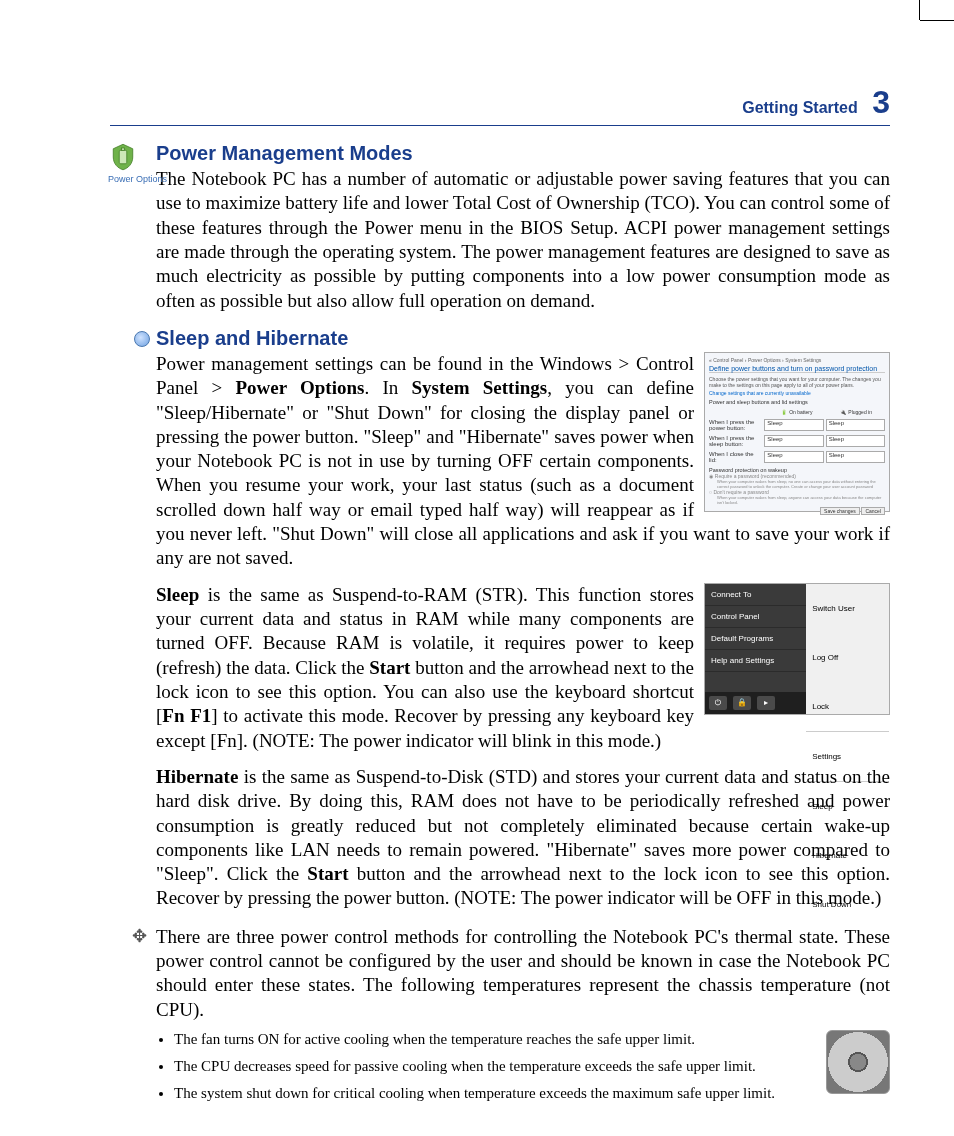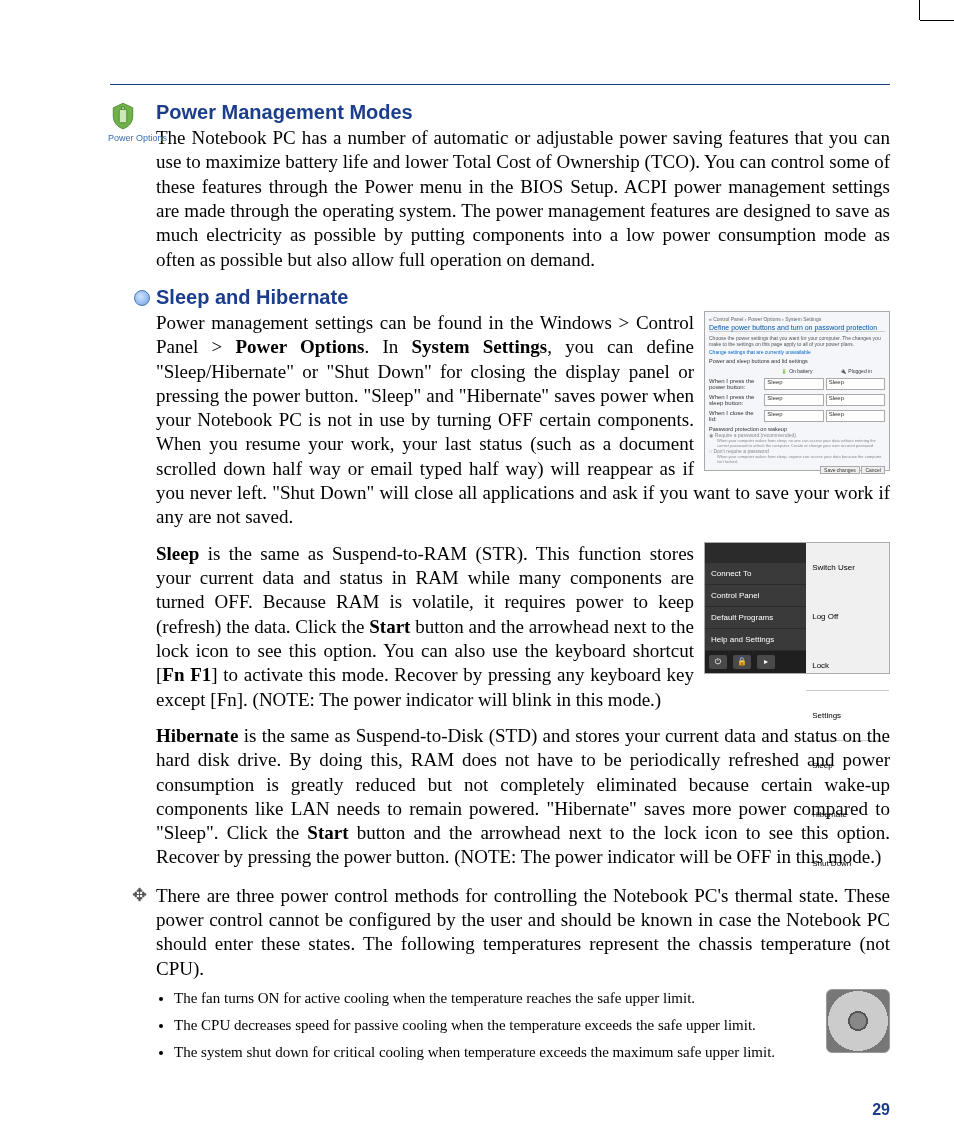--- a/index.html
+++ b/index.html
@@ -98,21 +98,20 @@
     display: flex;
   }
   .start-left {
     width: 55%;
     background: #3a3a3a;
     font-family: Arial, sans-serif;
     font-size: 8px;
     color: #fff;
     display: flex;
     flex-direction: column;
-    margin-top: 20px;
   }
   .start-left .sitem {
     padding: 6px 6px;
     border-bottom: 1px solid #2b2b2b;
   }
   .start-left .sbottom {
     margin-top: auto;
     display: flex;
     gap: 6px;
     padding: 4px;
@@ -222,20 +221,24 @@
   }
 </style>
 </head>
 <body>
 
 <div class="crop-top-h"></div>
 <div class="crop-top-v"></div>
 
 <div class="page">
 
+  <div class="header-line">
+    <span class="chapter-title">Getting Started</span>
+    <span class="chapter-num">3</span>
+  </div>
   <hr class="header-rule">
 
   <div class="section content-indent">
     <div class="icon-slot">
       <svg class="po-badge-icon" viewBox="0 0 40 40">
         <path d="M20 3 L33 9 V20 C33 29 27 35 20 37 C13 35 7 29 7 20 V9 Z" fill="#6fb24a" stroke="#3d7a20" stroke-width="1"></path>
         <rect x="15" y="11" width="10" height="18" rx="2" fill="#cde8b8" stroke="#3d7a20"></rect>
         <rect x="18" y="8" width="4" height="3" fill="#cde8b8" stroke="#3d7a20"></rect>
       </svg>
       <div class="po-caption">Power Options</div>

